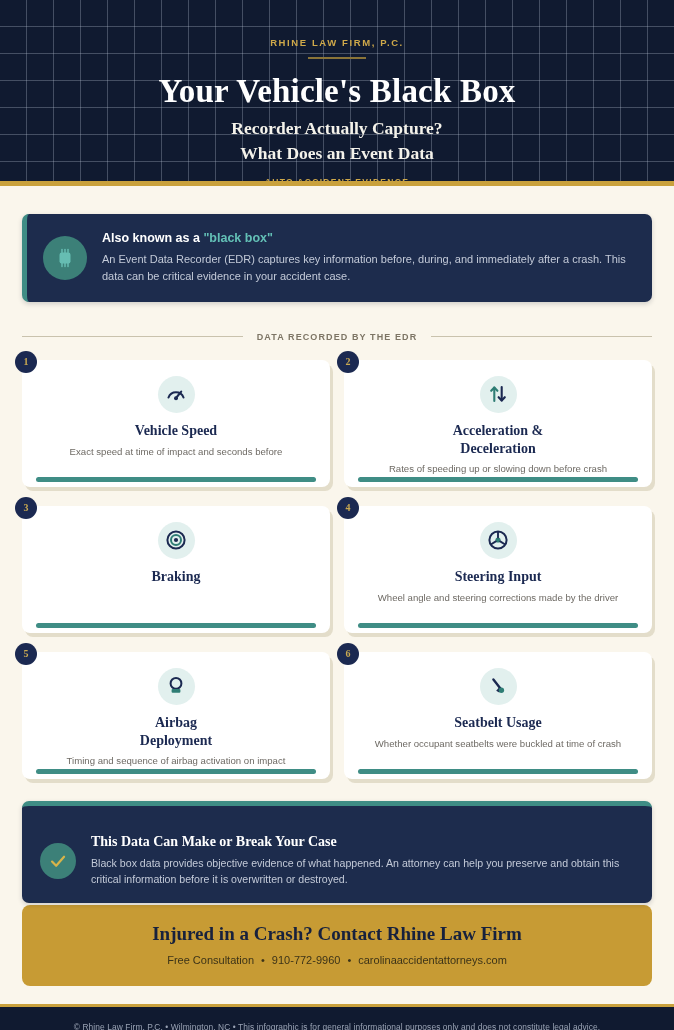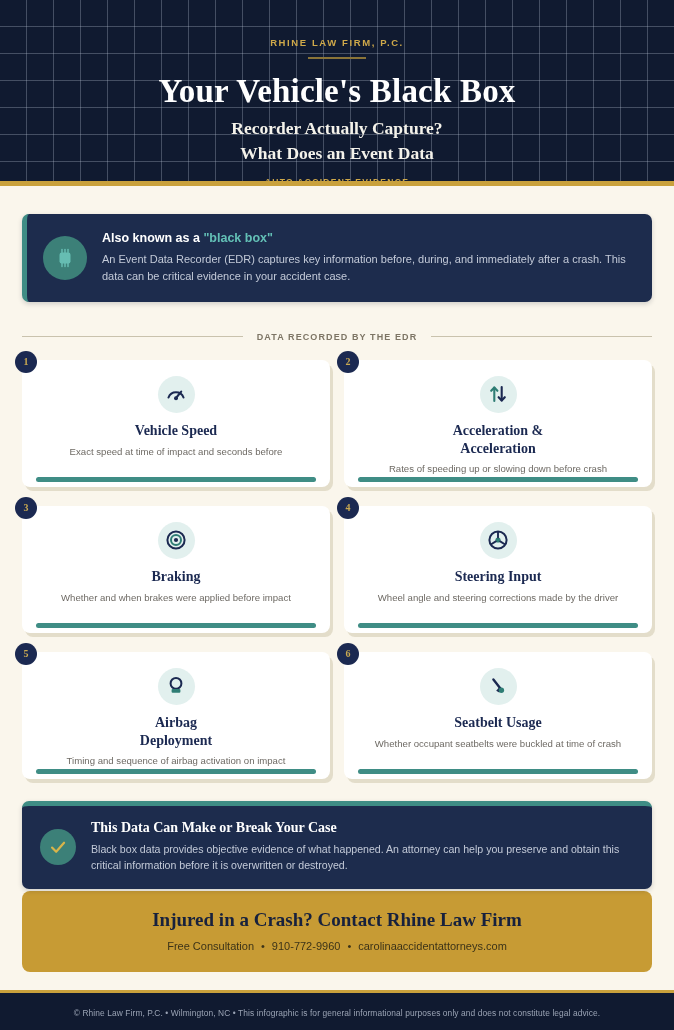--- a/index.html
+++ b/index.html
@@ -199,21 +199,21 @@
     background: #3f8d85;
   }
 
   
   .callout {
     position: relative;
     margin-top: 22px;
     background: #1d2c4d;
     border-radius: 7px;
     border-top: 5px solid #3f8d85;
-    padding: 14px 22px 16px 18px;
+    padding: 28px 22px 16px 18px;
     display: flex;
     gap: 15px;
     align-items: center;
     box-shadow: 0 2px 5px rgba(20,25,45,0.18);
   }
   .check-circle {
     flex: 0 0 auto;
     width: 36px; height: 36px;
     border-radius: 50%;
     background: #3c8078;
@@ -349,37 +349,36 @@
               <polyline points="5.2,8.8 8.3,5.5 11.4,8.8"></polyline>
             </g>
             <g stroke="#1b2951" stroke-width="2.1" stroke-linecap="round" stroke-linejoin="round" fill="none">
               <line x1="15.7" y1="5" x2="15.7" y2="18.4"></line>
               <polyline points="12.6,15.2 15.7,18.5 18.8,15.2"></polyline>
             </g>
           </svg>
         </div>
         <div class="card-title">
           <div>Acceleration &amp;</div>
-          <div>Acceleration</div>
+          <div>Deceleration</div>
         </div>
         <div class="card-desc">Rates of speeding up or slowing down before crash</div>
         <div class="card-bar"></div>
       </div>
 
       <div class="card">
         <div class="card-badge">3</div>
         <div class="card-icon">
           <svg width="24" height="24" viewBox="0 0 24 24" aria-hidden="true">
             <circle cx="12" cy="12" r="8.6" fill="none" stroke="#1b2951" stroke-width="2"></circle>
             <circle cx="12" cy="12" r="5" fill="none" stroke="#2e7d74" stroke-width="2"></circle>
             <circle cx="12" cy="12" r="2.1" fill="#1b2951"></circle>
           </svg>
         </div>
         <div class="card-title">Braking</div>
-        <div class="card-desc">Whether and when brakes were applied before impact</div>
         <div class="card-bar"></div>
       </div>
 
       <div class="card">
         <div class="card-badge">4</div>
         <div class="card-icon">
           <svg width="24" height="24" viewBox="0 0 24 24" aria-hidden="true">
             <circle cx="12" cy="12" r="8.6" fill="none" stroke="#1b2951" stroke-width="2"></circle>
             <circle cx="12" cy="12" r="2.6" fill="#2e7d74"></circle>
             <g stroke="#1b2951" stroke-width="1.9" stroke-linecap="round">

